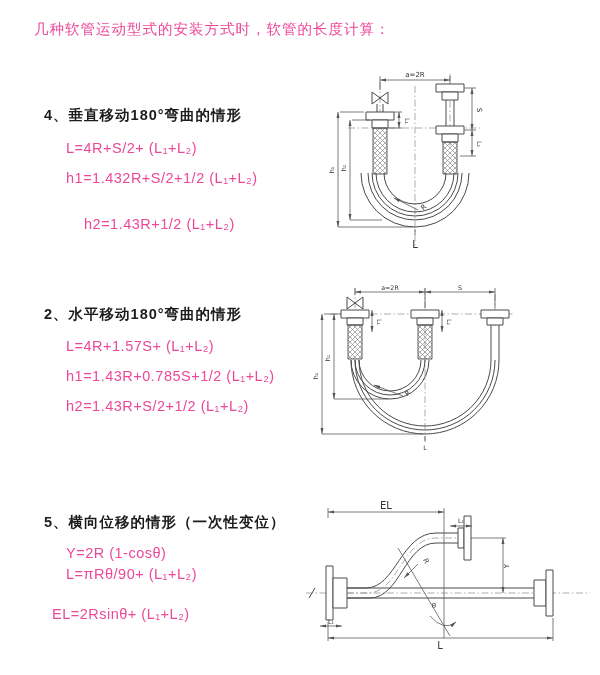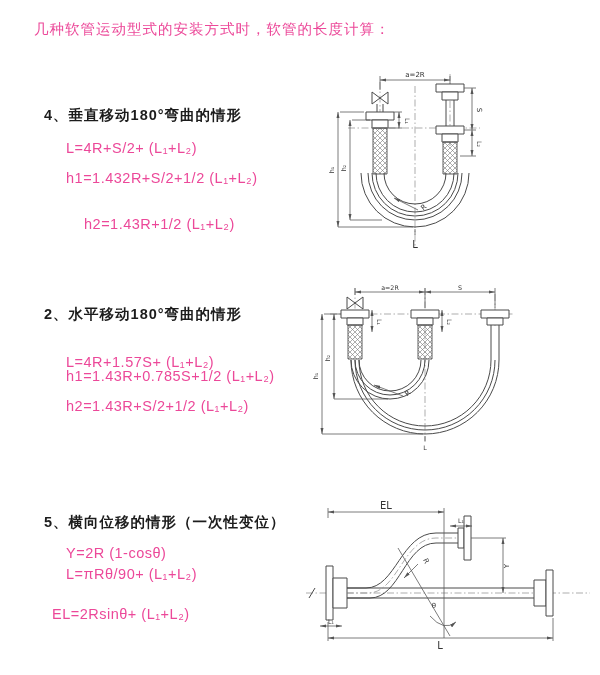--- a/index.html
+++ b/index.html
@@ -27,21 +27,21 @@
 <body>
 
 <div class="abs doc-title">几种软管运动型式的安装方式时，软管的长度计算：</div>
 
 <div class="abs sec-heading" style="left:44px;top:106px;">4、垂直移动180°弯曲的情形</div>
 <div class="abs formula" style="left:66px;top:140px;">L=4R+S/2+ (L₁+L₂)</div>
 <div class="abs formula" style="left:66px;top:170px;">h1=1.432R+S/2+1/2 (L₁+L₂)</div>
 <div class="abs formula" style="left:66px;top:216px;margin-left:18px;">h2=1.43R+1/2 (L₁+L₂)</div>
 
 <div class="abs sec-heading" style="left:44px;top:305px;">2、水平移动180°弯曲的情形</div>
-<div class="abs formula" style="left:66px;top:338px;margin-top:16px;">L=4R+1.57S+ (L₁+L₂)</div>
+<div class="abs formula" style="left:66px;top:338px;">L=4R+1.57S+ (L₁+L₂)</div>
 <div class="abs formula" style="left:66px;top:368px;">h1=1.43R+0.785S+1/2 (L₁+L₂)</div>
 <div class="abs formula" style="left:66px;top:398px;">h2=1.43R+S/2+1/2 (L₁+L₂)</div>
 
 <div class="abs sec-heading" style="left:44px;top:513px;">5、横向位移的情形（一次性变位）</div>
 <div class="abs formula" style="left:66px;top:546px;margin-top:20px;">L=πRθ/90+ (L₁+L₂)</div>
 <div class="abs formula" style="left:66px;top:545px;">Y=2R (1-cosθ)</div>
 <div class="abs formula" style="left:52px;top:606px;">EL=2Rsinθ+ (L₁+L₂)</div>
 
 <svg style="left:310px;top:68px;" width="246" height="190" viewBox="0 0 246 190">
   <defs>

